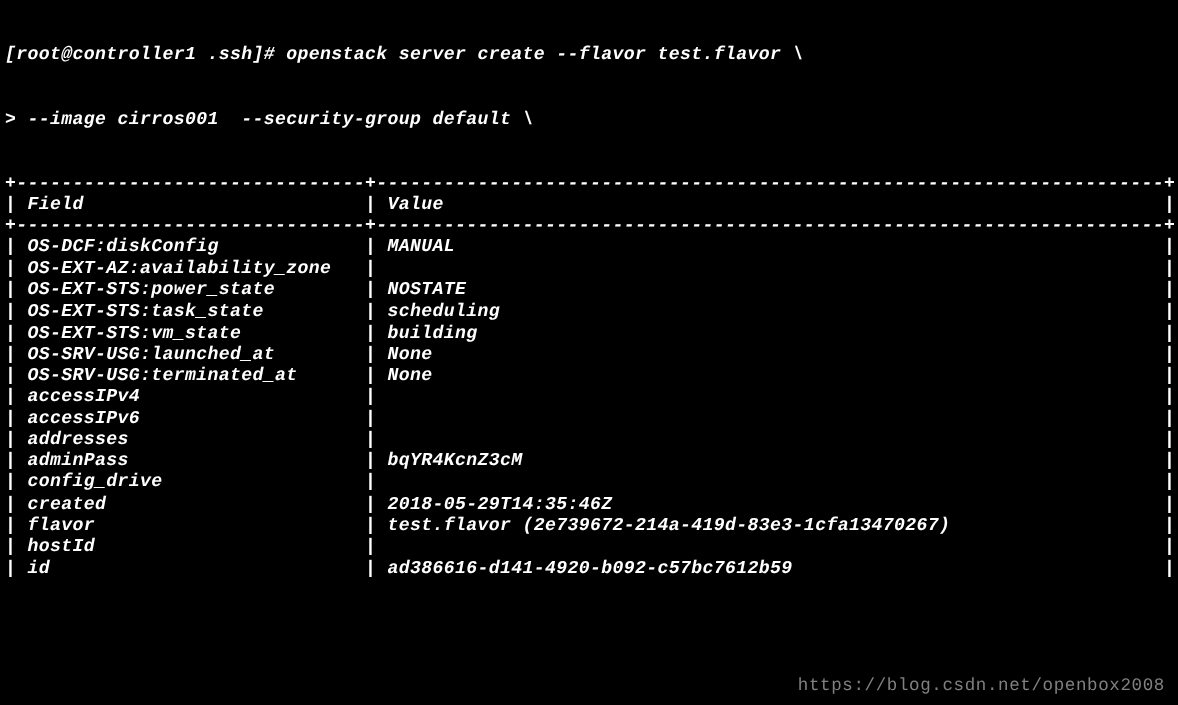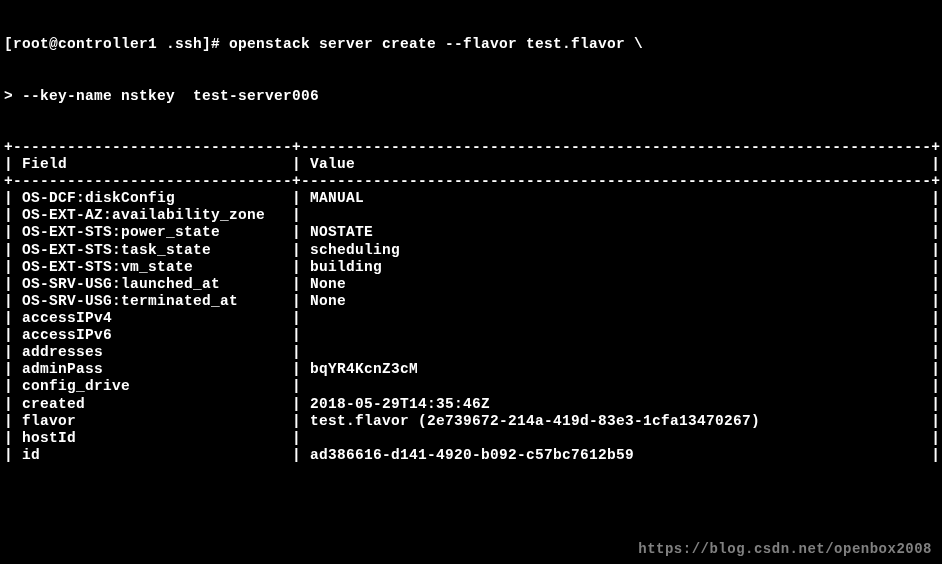--- a/index.html
+++ b/index.html
@@ -18,33 +18,34 @@
       height: 564px;
       overflow: hidden;
       font-weight: bold;
       letter-spacing: 0.3px;
     }
     .terminal {
       white-space: pre;
     }
     .line {
       white-space: pre;
+      font-style: italic;
     }
     .watermark {
       position: absolute;
       right: 10px;
       bottom: 6px;
       color: #808080;
       font-size: 14px;
-      font-weight: bold;
+      font-weight: normal;
       letter-spacing: 0.5px;
     }
   </style>
 </head>
 <body>
 
 <div class="terminal">
   <div class="line">[root@controller1 .ssh]# openstack server create --flavor test.flavor \</div>
-  <div class="line">&gt; --key-name nstkey  test-server006</div>
+  <div class="line">&gt; --image cirros001  --security-group default \</div>
   <div id="table-container"><div class="line">+-------------------------------+----------------------------------------------------------------------+</div><div class="line">| Field                         | Value                                                                |</div><div class="line">+-------------------------------+----------------------------------------------------------------------+</div><div class="line">| OS-DCF:diskConfig             | MANUAL                                                               |</div><div class="line">| OS-EXT-AZ:availability_zone   |                                                                      |</div><div class="line">| OS-EXT-STS:power_state        | NOSTATE                                                              |</div><div class="line">| OS-EXT-STS:task_state         | scheduling                                                           |</div><div class="line">| OS-EXT-STS:vm_state           | building                                                             |</div><div class="line">| OS-SRV-USG:launched_at        | None                                                                 |</div><div class="line">| OS-SRV-USG:terminated_at      | None                                                                 |</div><div class="line">| accessIPv4                    |                                                                      |</div><div class="line">| accessIPv6                    |                                                                      |</div><div class="line">| addresses                     |                                                                      |</div><div class="line">| adminPass                     | bqYR4KcnZ3cM                                                         |</div><div class="line">| config_drive                  |                                                                      |</div><div class="line">| created                       | 2018-05-29T14:35:46Z                                                 |</div><div class="line">| flavor                        | test.flavor (2e739672-214a-419d-83e3-1cfa13470267)                   |</div><div class="line">| hostId                        |                                                                      |</div><div class="line">| id                            | ad386616-d141-4920-b092-c57bc7612b59                                 |</div></div>
 </div>
 
 <div class="watermark">https://blog.csdn.net/openbox2008</div>
 
 </body></html>

